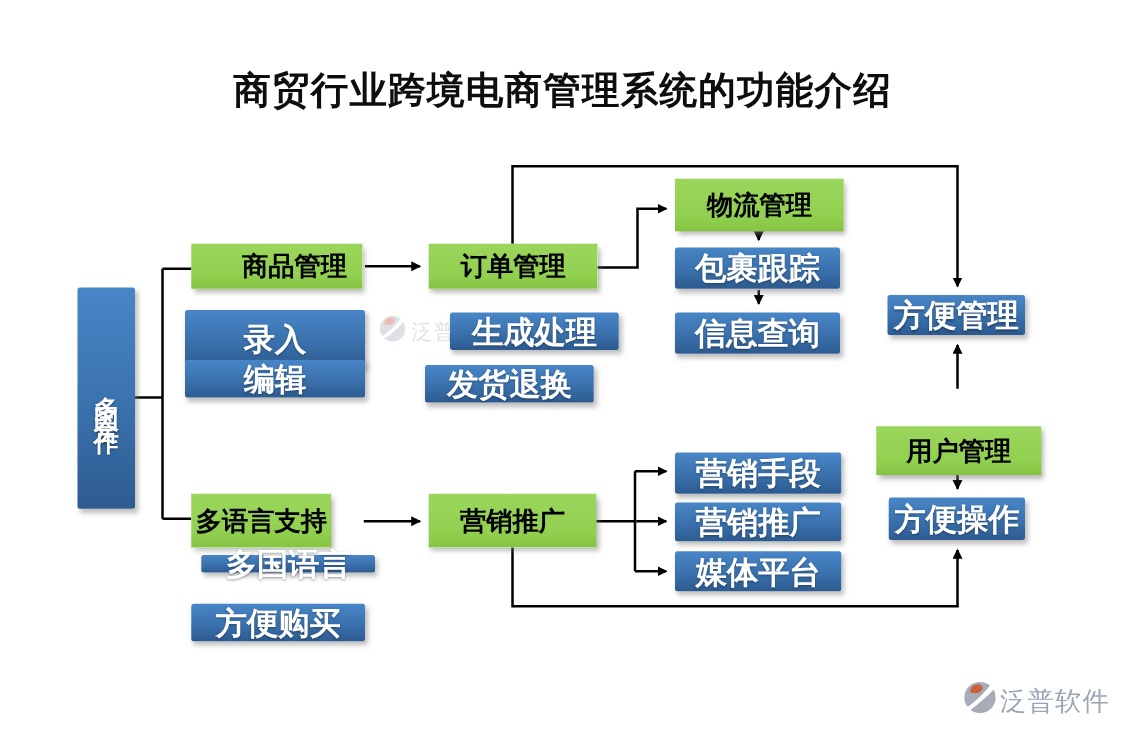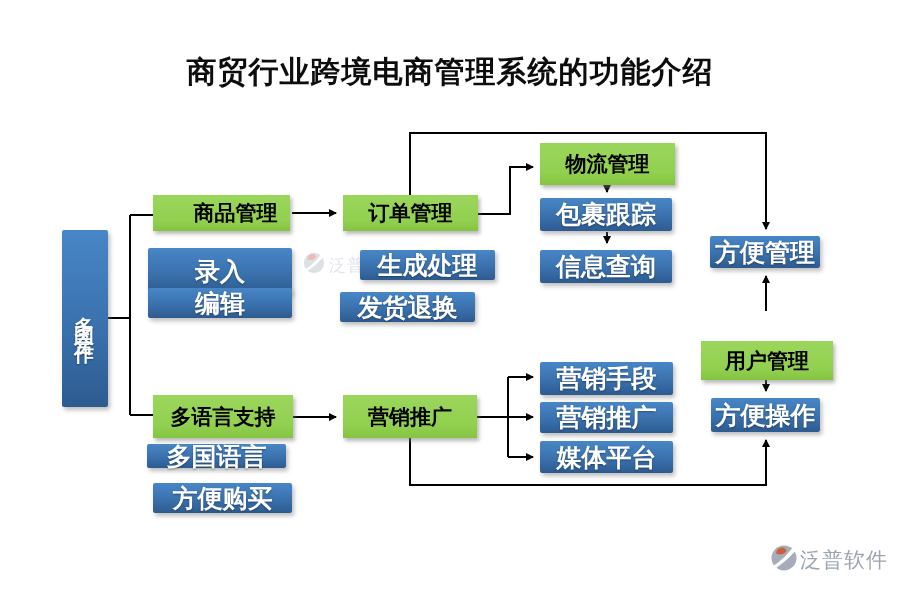--- a/index.html
+++ b/index.html
@@ -101,22 +101,22 @@
 <div class="node blue" style="left:340px;top:292px;width:135px;height:30px;">发货退换</div>
 
 <div class="node green" style="left:540px;top:143px;width:135px;height:42px;">物流管理</div>
 <div class="node blue" style="left:540px;top:198px;width:132px;height:33px;">包裹跟踪</div>
 <div class="node blue" style="left:540px;top:250px;width:132px;height:33px;">信息查询</div>
 
 <div class="node blue" style="left:710px;top:236px;width:110px;height:32px;">方便管理</div>
 <div class="node green" style="left:701px;top:313px;width:132px;height:39px;margin-top:28px;">用户管理</div>
 <div class="node blue" style="left:711px;top:398px;width:109px;height:34px;">方便操作</div>
 
-<div class="node green" style="left:153px;top:395px;width:140px;height:43px;text-align:center;">多语言支持</div>
-<div class="node blue" style="left:147px;top:444px;width:139px;height:24px;">多国语言</div>
+<div class="node green" style="left:153px;top:395px;width:112px;height:43px;text-align:center;">多语言支持</div>
+<div class="node blue" style="left:161px;top:444px;width:139px;height:14px;">多国语言</div>
 <div class="node blue" style="left:153px;top:483px;width:139px;height:30px;">方便购买</div>
 
 <div class="node green" style="left:343px;top:395px;width:134px;height:43px;">营销推广</div>
 <div class="node blue" style="left:540px;top:362px;width:133px;height:33px;">营销手段</div>
 <div class="node blue" style="left:540px;top:402px;width:133px;height:31px;">营销推广</div>
 <div class="node blue" style="left:540px;top:441px;width:133px;height:32px;">媒体平台</div>
 
 <div class="brand">
   <div class="brand-row">
     <span>

